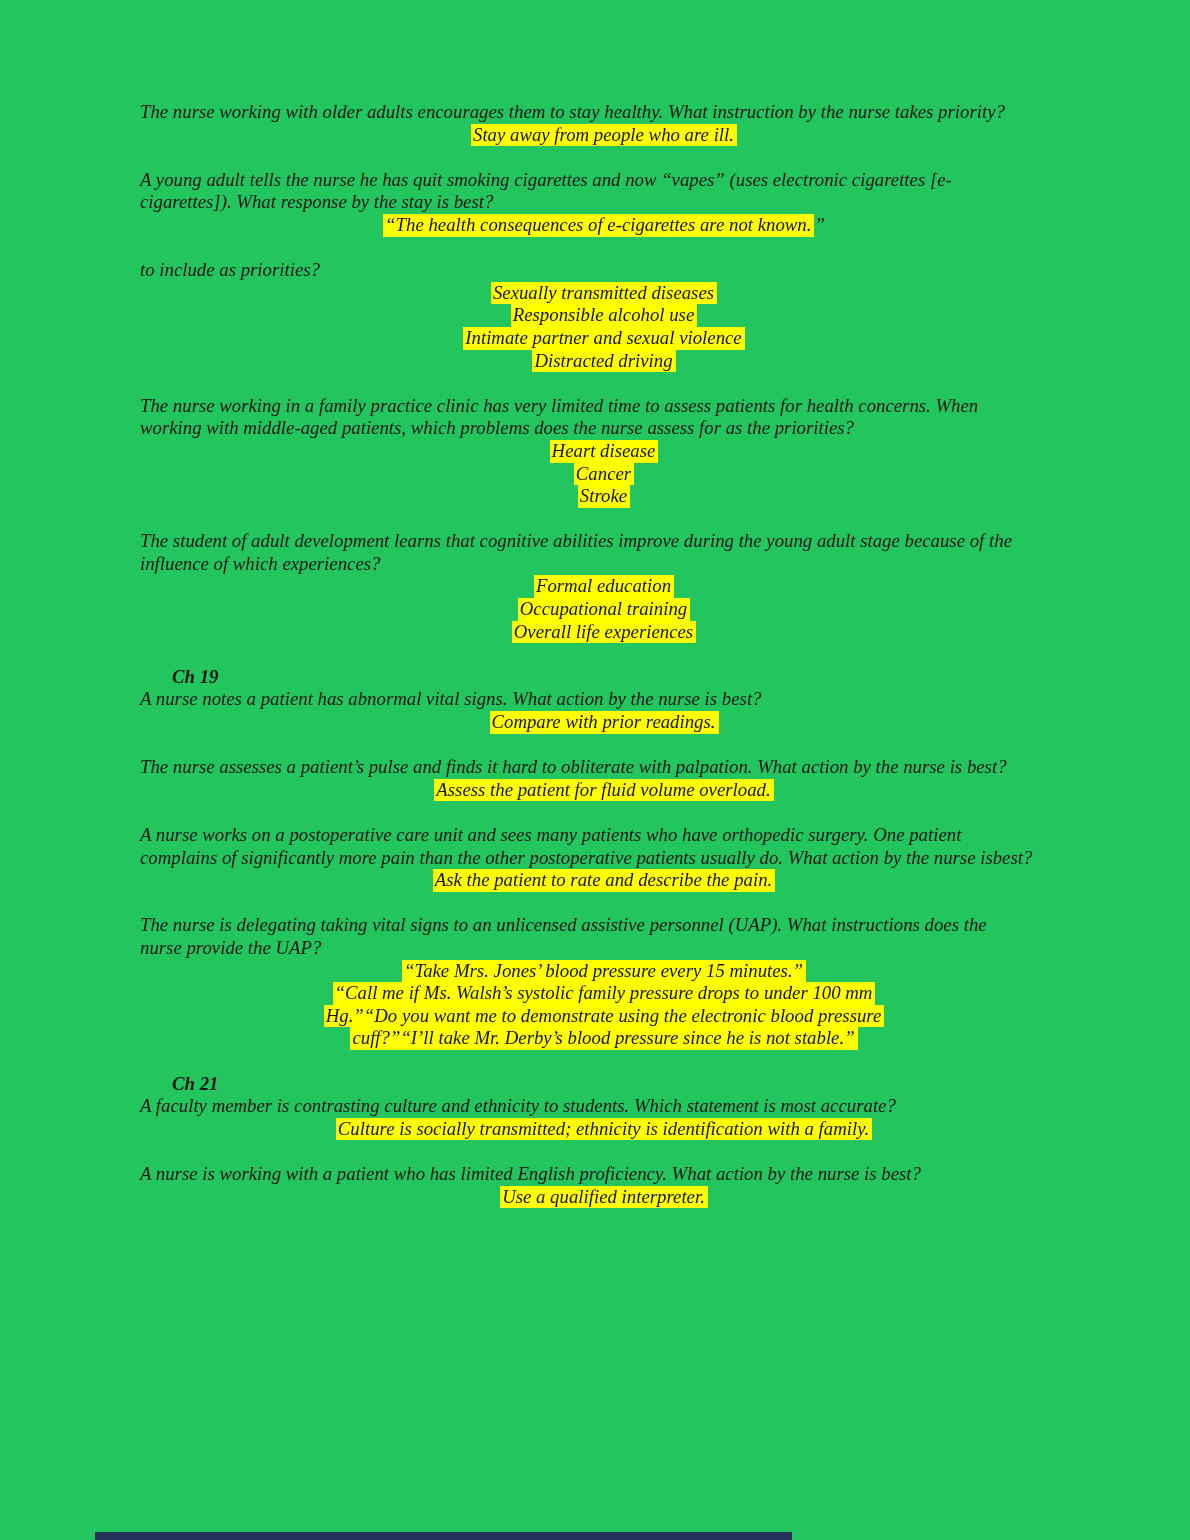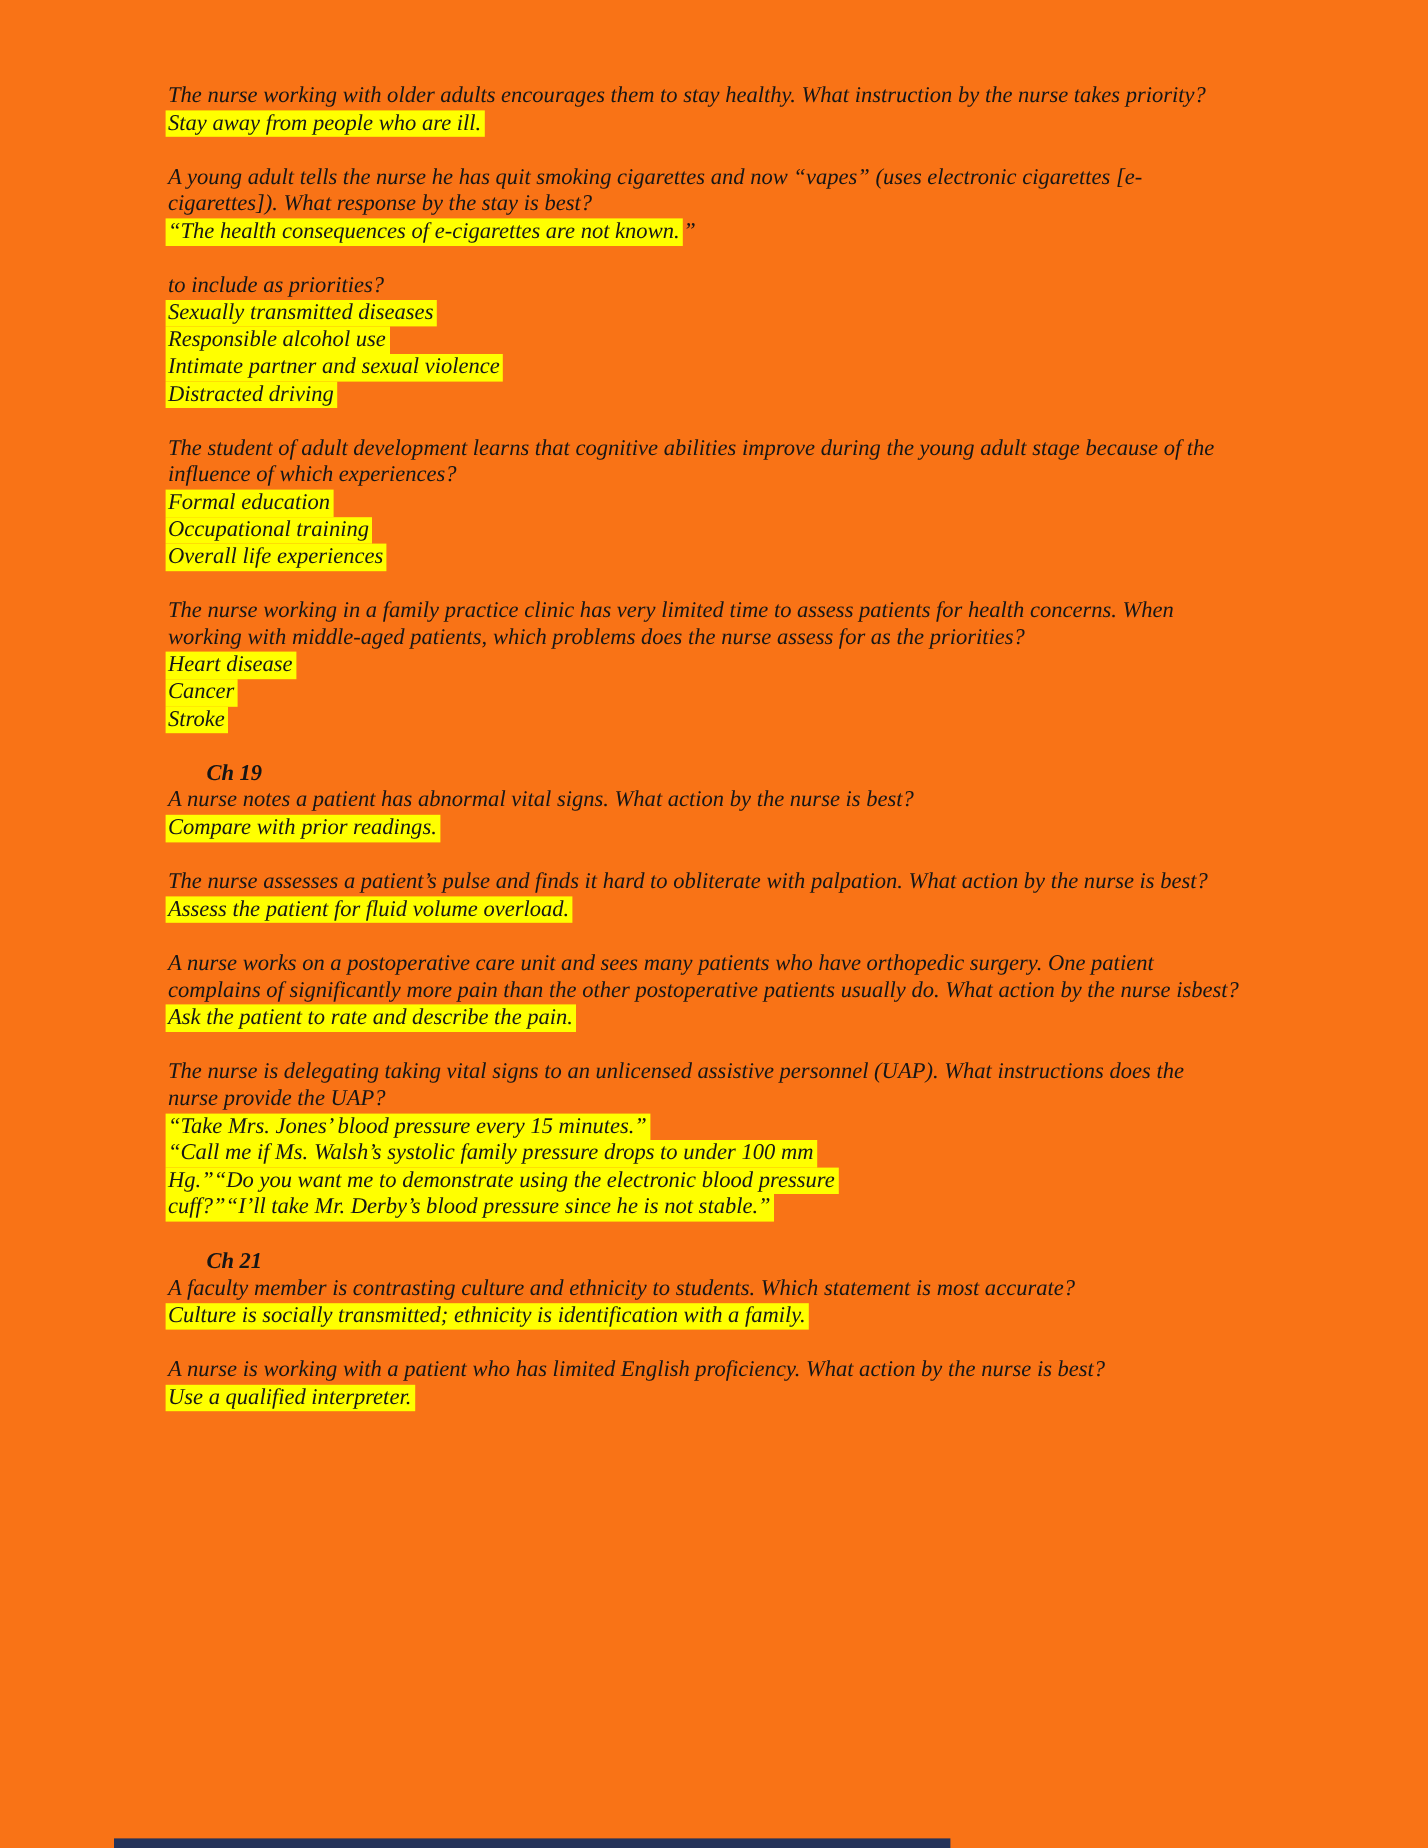--- a/index.html
+++ b/index.html
@@ -5,32 +5,32 @@
   html, body { margin: 0; padding: 0; }
   body {
     width: 1190px; height: 1540px;
     background: #ffffff;
     position: relative;
     overflow: hidden;
   }
   .page {
     position: absolute; inset: 0;
     box-sizing: border-box;
-    padding: 69px 120px 0 140px;
+    padding: 101px 120px 0 140px;
     font-family: "Liberation Serif", serif;
     font-style: italic;
     font-size: 18.8px;
     line-height: 22.6px;
     color: var(--text, #161616);
-    background: #f97316;
+    background: #22c55e;
   }
   .block { margin-bottom: 22.6px; }
   .chapter { font-weight: bold; white-space: nowrap; margin-left: 32px; }
   .qline { white-space: nowrap; }
-  .aline { white-space: nowrap; }
+  .aline { white-space: nowrap; text-align: center; }
   .hl {
     display: inline-block;
     background: var(--highlight, #ffff00);
     line-height: 22.6px;
     padding: 0 3px 0 2px;
     margin-left: -2px;
   }
   .after { display: inline-block; line-height: 22.6px; }
   .next-page-bar {
     position: absolute;
@@ -53,32 +53,32 @@
       <div class="aline"><span class="hl">“The health consequences of e-cigarettes are not known.</span><span class="after">”</span></div>
     </div>
     <div class="block">
       <div class="qline">to include as priorities?</div>
       <div class="aline"><span class="hl">Sexually transmitted diseases</span></div>
       <div class="aline"><span class="hl">Responsible alcohol use</span></div>
       <div class="aline"><span class="hl">Intimate partner and sexual violence</span></div>
       <div class="aline"><span class="hl">Distracted driving</span></div>
     </div>
     <div class="block">
+      <div class="qline">The nurse working in a family practice clinic has very limited time to assess patients for health concerns. When</div>
+      <div class="qline">working with middle-aged patients, which problems does the nurse assess for as the priorities?</div>
+      <div class="aline"><span class="hl">Heart disease</span></div>
+      <div class="aline"><span class="hl">Cancer</span></div>
+      <div class="aline"><span class="hl">Stroke</span></div>
+    </div>
+    <div class="block">
       <div class="qline">The student of adult development learns that cognitive abilities improve during the young adult stage because of the</div>
       <div class="qline">influence of which experiences?</div>
       <div class="aline"><span class="hl">Formal education</span></div>
       <div class="aline"><span class="hl">Occupational training</span></div>
       <div class="aline"><span class="hl">Overall life experiences</span></div>
-    </div>
-    <div class="block">
-      <div class="qline">The nurse working in a family practice clinic has very limited time to assess patients for health concerns. When</div>
-      <div class="qline">working with middle-aged patients, which problems does the nurse assess for as the priorities?</div>
-      <div class="aline"><span class="hl">Heart disease</span></div>
-      <div class="aline"><span class="hl">Cancer</span></div>
-      <div class="aline"><span class="hl">Stroke</span></div>
     </div>
     <div class="block">
       <div class="chapter">Ch 19</div>
       <div class="qline">A nurse notes a patient has abnormal vital signs. What action by the nurse is best?</div>
       <div class="aline"><span class="hl">Compare with prior readings.</span></div>
     </div>
     <div class="block">
       <div class="qline">The nurse assesses a patient’s pulse and finds it hard to obliterate with palpation. What action by the nurse is best?</div>
       <div class="aline"><span class="hl">Assess the patient for fluid volume overload.</span></div>
     </div>

